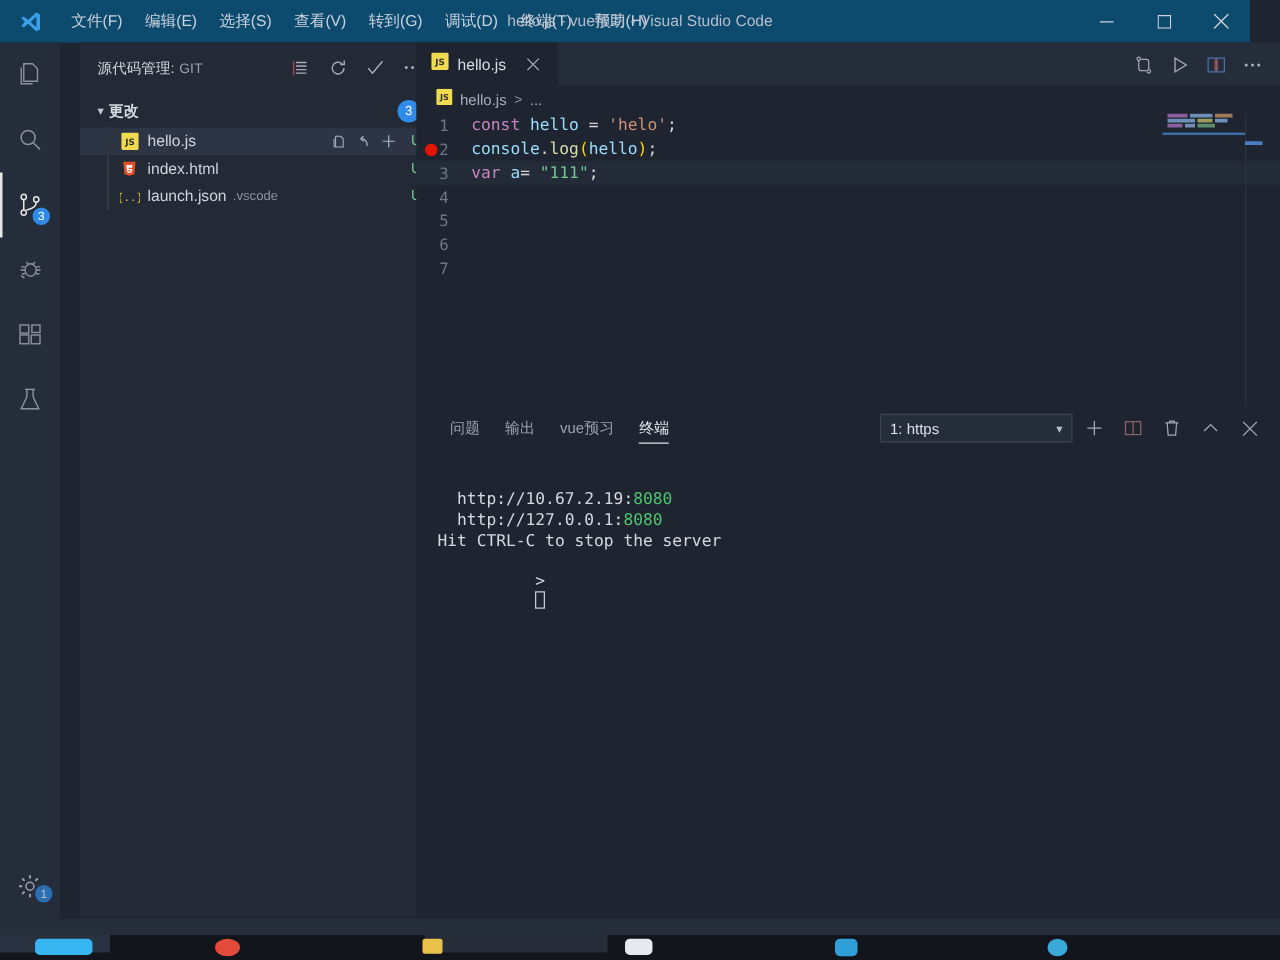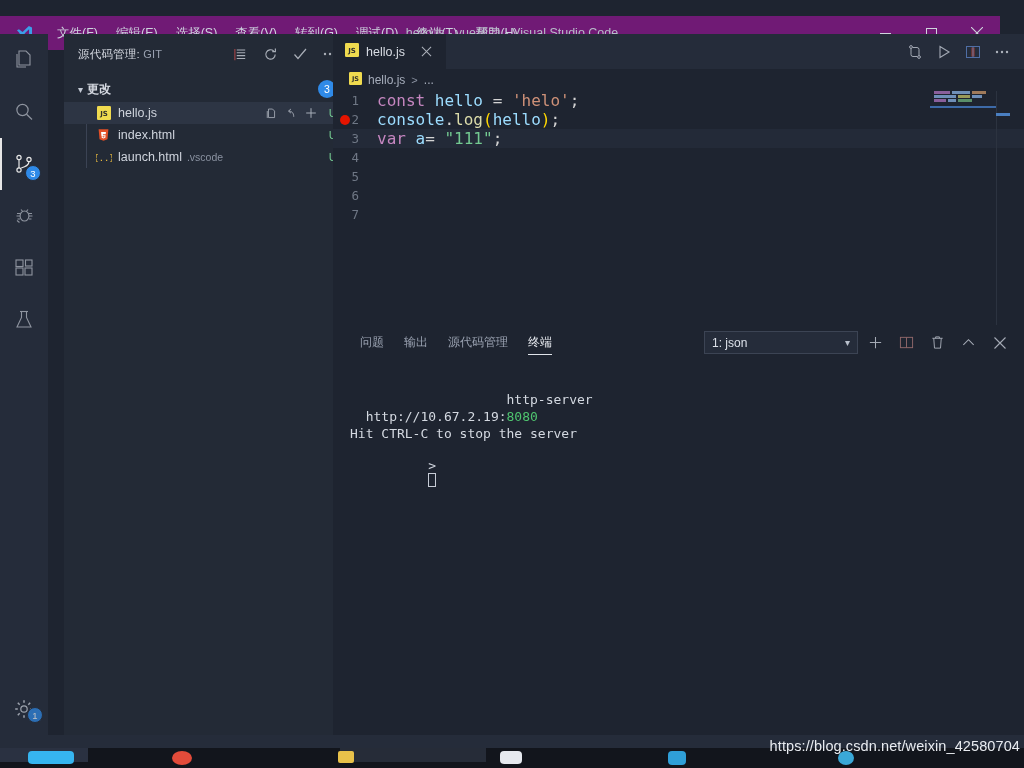--- a/index.html
+++ b/index.html
@@ -7,21 +7,21 @@
     width: 1024px; height: 768px;
     background: #1e2430;
     font-family: "Liberation Sans", sans-serif;
     overflow: hidden;
   }
   #app { position: relative; width: 1024px; height: 768px; background: #1e2430; }
 
   
   .titlebar {
     position: absolute; top: 0; left: 0; width: 1000px; height: 34px;
-    background: #701a75; display: flex; align-items: center; margin-top: 16px;
+    background: #0c4a6e; display: flex; align-items: center;
   }
   .vscode-logo { width: 48px; height: 34px; display: flex; align-items: center; justify-content: center; }
   .menu-list { display: flex; align-items: center; gap: 0px; }
   .menu-item {
     font-size: 12.5px; color: #cdd3de; padding: 4px 9px; white-space: nowrap;
     cursor: default;
   }
   .win-title {
     position: absolute; left: 0; width: 1024px; text-align: center;
     font-size: 12.5px; color: #b7bdc9; pointer-events: none;
@@ -118,21 +118,21 @@
 
   .code-area { position: relative; height: 265px; }
   .code-line { height: 19px; display: flex; align-items: center; position: relative; }
   .code-line.current { background: #232a38; }
   .gutter-bp { position: absolute; left: 7px; width: 10px; height: 10px; border-radius: 50%; background: #e51400; }
   .lnum {
     width: 44px; text-align: right; padding-right: 18px;
     font-family: "DejaVu Sans Mono", monospace; font-size: 12.5px; color: #6b7policy;
   }
   .lnum { color: #6f7785; }
-  .ltext { font-family: "DejaVu Sans Mono", monospace; font-size: 16px; white-space: pre; }
+  .ltext { font-family: "DejaVu Sans Mono", monospace; font-size: 13px; white-space: pre; }
   .tk-key { color: #c586c0; }
   .tk-var { color: #9cdcfe; }
   .tk-op  { color: #d4d4d4; }
   .tk-str { color: #ce9178; }
   .tk-str2{ color: #73c991; }
   .tk-pun { color: #d4d4d4; }
   .tk-obj { color: #9cdcfe; }
   .tk-fn  { color: #dcdcaa; }
   .tk-paren { color: #ffd700; }
 
@@ -361,21 +361,21 @@
         <span class="row-actions"></span>
         <span class="ustat">U</span>
       </div>
 
       <div class="file-row">
         <span class="ficon">
           <svg width="16" height="14" viewBox="0 0 18 16">
               <text x="9" y="12" font-size="10" font-family="DejaVu Sans Mono, monospace" fill="#f0c040" text-anchor="middle">{..}</text>
             </svg>
         </span>
-        <span class="fname">launch.html</span>
+        <span class="fname">launch.json</span>
         <span class="fdir">.vscode</span>
         <span class="row-actions"></span>
         <span class="ustat">U</span>
       </div>
     </div>
   </div>
 
   <div class="editor-zone">
     <div class="tabbar">
       <div class="tab">
@@ -487,25 +487,25 @@
         <div class="mm-scroll">
           <div class="mm-thumb"></div>
         </div>
       </div>
     </div>
 
     <div class="panel">
       <div class="panel-tabs">
         <div class="ptab">问题</div>
         <div class="ptab">输出</div>
-        <div class="ptab">源代码管理</div>
+        <div class="ptab">vue预习</div>
         <div class="ptab active">终端</div>
         <div class="panel-right">
           <div class="term-select">
-            <span>1: json</span>
+            <span>1: https</span>
             <span class="sel-chev">▾</span>
           </div>
           <div class="p-act">
             <svg width="15" height="15" viewBox="0 0 16 16">
                 <path d="M8 2v12M2 8h12" stroke="#c3c9d3" stroke-width="1.1"></path>
               </svg>
           </div>
           <div class="p-act">
             <svg width="15" height="15" viewBox="0 0 16 16">
                 <rect x="1.5" y="2.5" width="13" height="11" fill="none" stroke="#a77" stroke-width="1"></rect>
@@ -524,22 +524,22 @@
           </div>
           <div class="p-act">
             <svg width="14" height="14" viewBox="0 0 14 14">
                 <path d="M1.5 1.5L12.5 12.5M12.5 1.5L1.5 12.5" stroke="#c3c9d3" stroke-width="1.1"></path>
               </svg>
           </div>
         </div>
       </div>
       <div class="terminal">
         <div id="term-lines">
-            <div class="tline"><span class="t-white">                    http-server</span></div>
             <div class="tline"><span class="t-white">  http://10.67.2.19:</span><span class="t-green">8080</span></div>
+            <div class="tline"><span class="t-white">  http://127.0.0.1:</span><span class="t-green">8080</span></div>
             <div class="tline"><span class="t-white">Hit CTRL-C to stop the server</span></div>
           </div>
         <div class="tline">
           <span>&gt;</span>
           <span class="cursor-box"></span>
         </div>
       </div>
     </div>
   </div>
 
@@ -547,15 +547,14 @@
   <div class="taskbar">
     <div class="tb-start"></div>
     <div class="tb-win2"></div>
     <div class="tb-icon" style="left:28px;width:46px;height:13px;background:#36b5f0"></div>
     <div class="tb-icon" style="left:172px;width:20px;height:14px;background:#e24b3a;border-radius:50%"></div>
     <div class="tb-icon" style="left:338px;width:16px;height:12px;background:#e8c14a;border-radius:2px"></div>
     <div class="tb-icon" style="left:500px;width:22px;height:13px;background:#e6e9ef"></div>
     <div class="tb-icon" style="left:668px;width:18px;height:14px;background:#2f9fd8"></div>
     <div class="tb-icon" style="left:838px;width:16px;height:14px;background:#3aa8d8;border-radius:50%"></div>
   </div>
-  <div class="watermark">https://blog.csdn.net/weixin_42580704</div>
 
 </div>
 
 </body></html>

